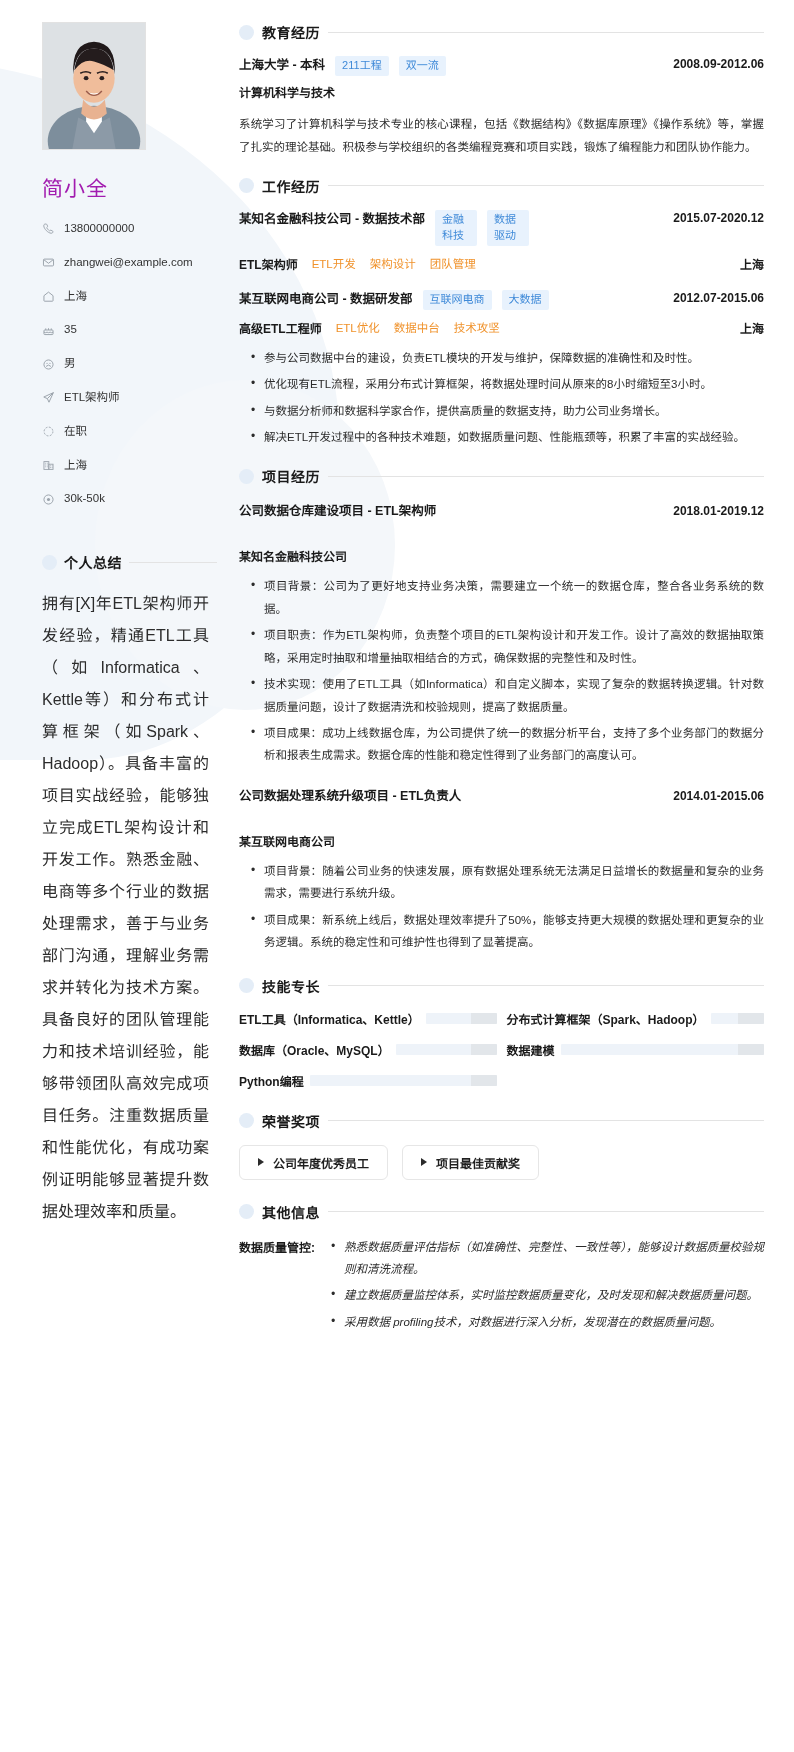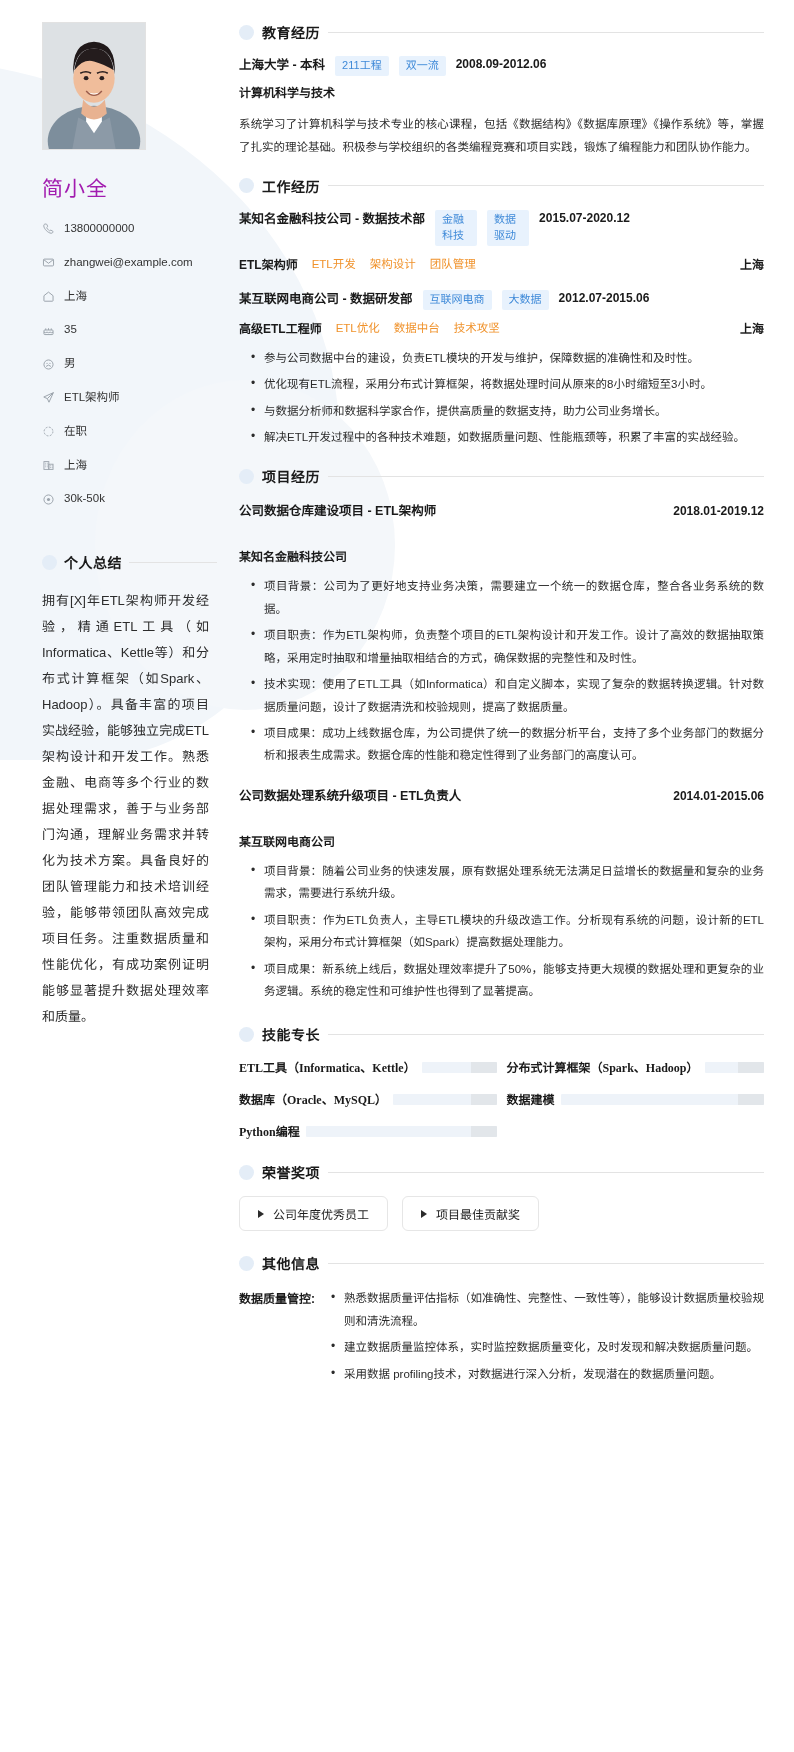--- a/index.html
+++ b/index.html
@@ -113,21 +113,21 @@
     letter-spacing: .5px;
     white-space: nowrap;
   }
   .head-rule {
     flex: 1 1 auto;
     height: 1px;
     background: #e3e3e3;
   }
   .summary-text {
     margin: 0 0 0 12px;
-    font-size: 13px;
+    font-size: 16px;
     line-height: 2.0;
     color: #2c2c2c;
     text-align: justify;
     padding-right: 8px;
   }
 
   
   .right {
     flex: 1 1 auto;
     min-width: 0;
@@ -140,20 +140,21 @@
     gap: 8px;
     margin: 0 0 14px 0;
   }
   .section-head .head-dot { background: #e4edf7; }
   .section-head .head-title { font-size: 14px; }
 
   .entry { margin-bottom: 18px; }
   .entry-row {
     display: flex;
     align-items: flex-start;
+    justify-content: space-between;
     gap: 10px;
   }
   .entry-left {
     display: flex;
     align-items: flex-start;
     flex-wrap: wrap;
     gap: 6px 10px;
     min-width: 0;
   }
   .entry-title {
@@ -266,21 +267,20 @@
     grid-template-columns: 1fr 1fr;
     column-gap: 10px;
     row-gap: 14px;
     margin-top: 4px;
   }
   .skill {
     display: flex;
     align-items: center;
     gap: 6px;
     min-width: 0;
-    font-family: Liberation Serif, serif;
   }
   .skill-name {
     font-size: 12px;
     font-weight: bold;
     color: #1a1a1a;
     white-space: nowrap;
   }
   .skill-bar {
     flex: 1 1 auto;
     height: 11px;
@@ -303,40 +303,41 @@
   .honor-chip {
     display: inline-flex;
     align-items: center;
     gap: 9px;
     border: 1px solid #e6e6e6;
     border-radius: 6px;
     padding: 8px 18px;
     font-size: 12px;
     color: #1f1f1f;
     background: #fff;
+    font-weight: bold;
   }
   .honor-chip .tri {
     width: 0; height: 0;
     border-left: 6px solid #2b2b2b;
     border-top: 4px solid transparent;
     border-bottom: 4px solid transparent;
   }
 
   
   .other-row { display: flex; gap: 4px; align-items: flex-start; }
   .other-label {
     font-size: 12px;
     font-weight: bold;
     color: #1a1a1a;
     white-space: nowrap;
     padding-top: 2px;
     flex: 0 0 auto;
   }
   .other-body { flex: 1 1 auto; min-width: 0; }
-  .other-body ul.bullets { margin-top: 0; }
+  .other-body ul.bullets { margin-top: 0; font-style: italic; }
   .other-body ul.bullets li:first-child { margin-top: 0; }
   .indent-sub { padding-left: 22px; }
 </style>
 </head>
 <body>
 
 <div class="bg-blob"></div>
 <div class="bg-blob2"></div>
 
 <div class="page">
@@ -555,21 +556,20 @@
       </div>
 
       <div class="entry">
         <div class="proj-title-row">
           <span class="proj-title">公司数据处理系统升级项目 - ETL负责人</span>
           <span class="entry-date">2014.01-2015.06</span>
         </div>
         <div class="proj-company">某互联网电商公司</div>
         <ul class="bullets">
           <li>项目背景：随着公司业务的快速发展，原有数据处理系统无法满足日益增长的数据量和复杂的业务需求，需要进行系统升级。</li>
-          <li>项目职责：作为ETL负责人，主导ETL模块的升级改造工作。分析现有系统的问题，设计新的ETL架构，采用分布式计算框架（如Spark）提高数据处理能力。</li>
           <li>项目成果：新系统上线后，数据处理效率提升了50%，能够支持更大规模的数据处理和更复杂的业务逻辑。系统的稳定性和可维护性也得到了显著提高。</li>
         </ul>
       </div>
     </section>
 
     <section class="section" style="margin-top:22px;">
       <div class="section-head">
         <span class="head-dot"></span>
         <span class="head-title">技能专长</span>
         <span class="head-rule"></span>

